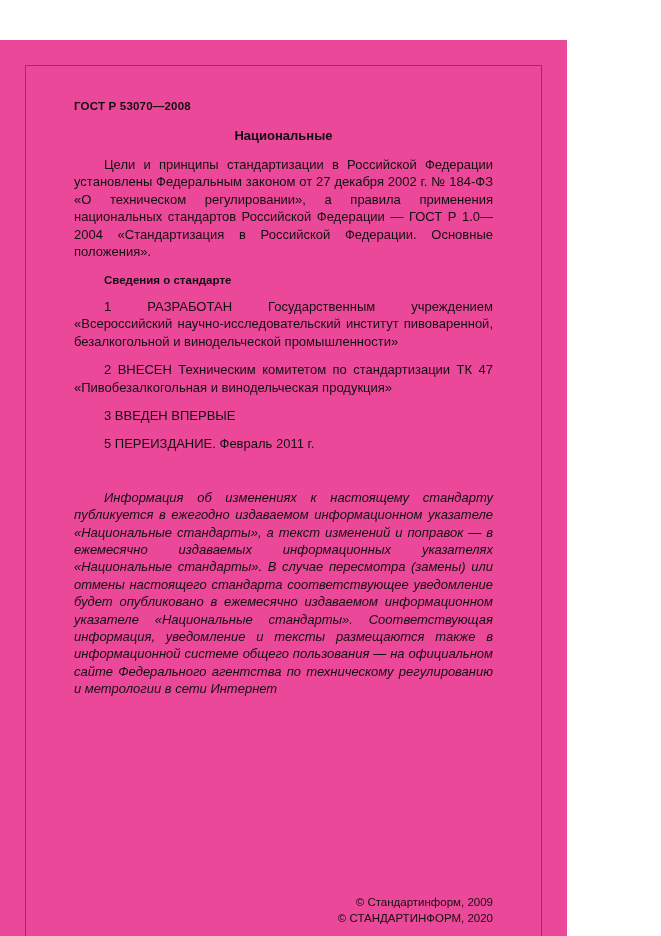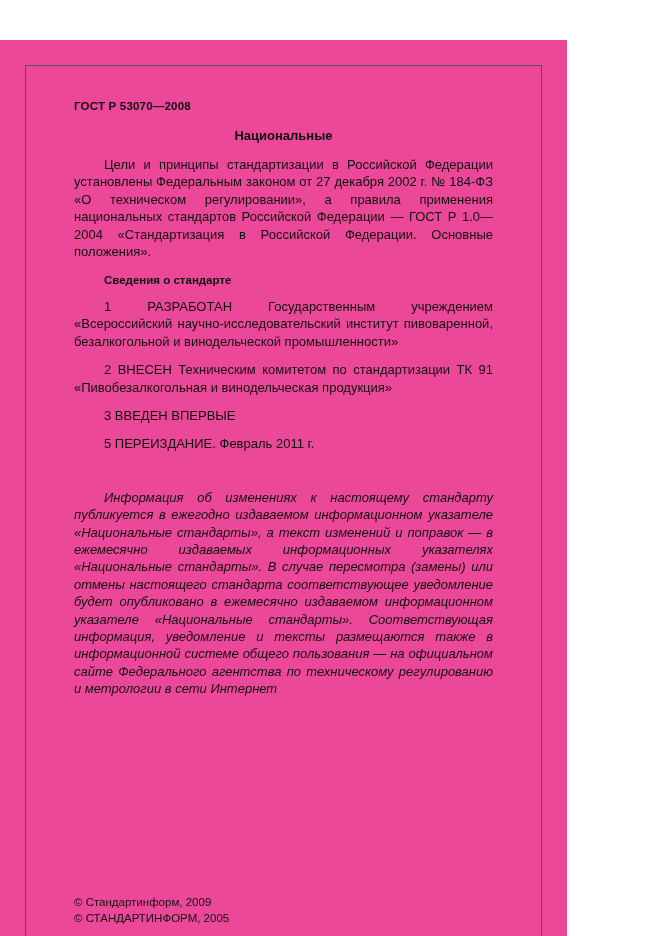--- a/index.html
+++ b/index.html
@@ -52,21 +52,21 @@
     font-weight: bold;
     text-indent: 30px;
   }
   .std-item { margin-top: 11px; }
   .notice {
     margin-top: 36px;
     font-style: italic;
   }
   .copyright {
     margin-top: 196px;
-    text-align: left;
+    text-align: right;
     font-size: 11.5px;
     line-height: 1.4;
   }
   .restriction { margin-top: 30px; }
   .footer {
     position: absolute;
     left: 48px;
     right: 48px;
     bottom: 12px;
     border-top: 1px solid #666666;
@@ -87,32 +87,32 @@
     <div class="doc-number">ГОСТ Р 53070—2008</div>
 
     <h1 class="title">Национальные</h1>
 
     <p class="para indent intro">Цели и принципы стандартизации в Российской Федерации установлены Федеральным законом от 27 декабря 2002 г. № 184-ФЗ «О техническом регулировании», а правила применения национальных стандартов Российской Федерации — ГОСТ Р 1.0—2004 «Стандартизация в Российской Федерации. Основные положения».</p>
 
     <p class="section-heading">Сведения о стандарте</p>
 
     <p class="para indent std-item">1 РАЗРАБОТАН Государственным учреждением «Всероссийский научно-исследовательский институт пивоваренной, безалкогольной и винодельческой промышленности»</p>
 
-    <p class="para indent std-item">2 ВНЕСЕН Техническим комитетом по стандартизации ТК 91 «Пивобезалкогольная и винодельческая продукция»</p>
+    <p class="para indent std-item">2 ВНЕСЕН Техническим комитетом по стандартизации ТК 47 «Пивобезалкогольная и винодельческая продукция»</p>
 
 
     <p class="para indent std-item">3 ВВЕДЕН ВПЕРВЫЕ</p>
 
     <p class="para indent std-item">5 ПЕРЕИЗДАНИЕ. Февраль 2011 г.</p>
 
     <p class="para indent notice">Информация об изменениях к настоящему стандарту публикуется в ежегодно издаваемом информационном указателе «Национальные стандарты», а текст изменений и поправок — в ежемесячно издаваемых информационных указателях «Национальные стандарты». В случае пересмотра (замены) или отмены настоящего стандарта соответствующее уведомление будет опубликовано в ежемесячно издаваемом информационном указателе «Национальные стандарты». Соответствующая информация, уведомление и тексты размещаются также в информационной системе общего пользования — на официальном сайте Федерального агентства по техническому регулированию и метрологии в сети Интернет</p>
 
     <div class="copyright">
       <div>©  Стандартинформ, 2009</div>
-      <div>©  СТАНДАРТИНФОРМ, 2005</div>
+      <div>©  СТАНДАРТИНФОРМ, 2020</div>
     </div>
 
 
     <div class="footer">
       <span class="footer-left">II</span>
     </div>
 
   </div>
 </div>
 

